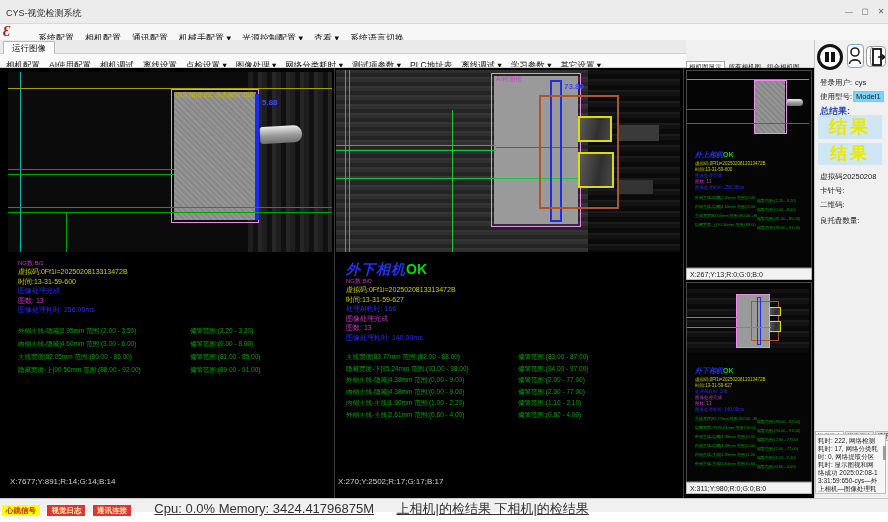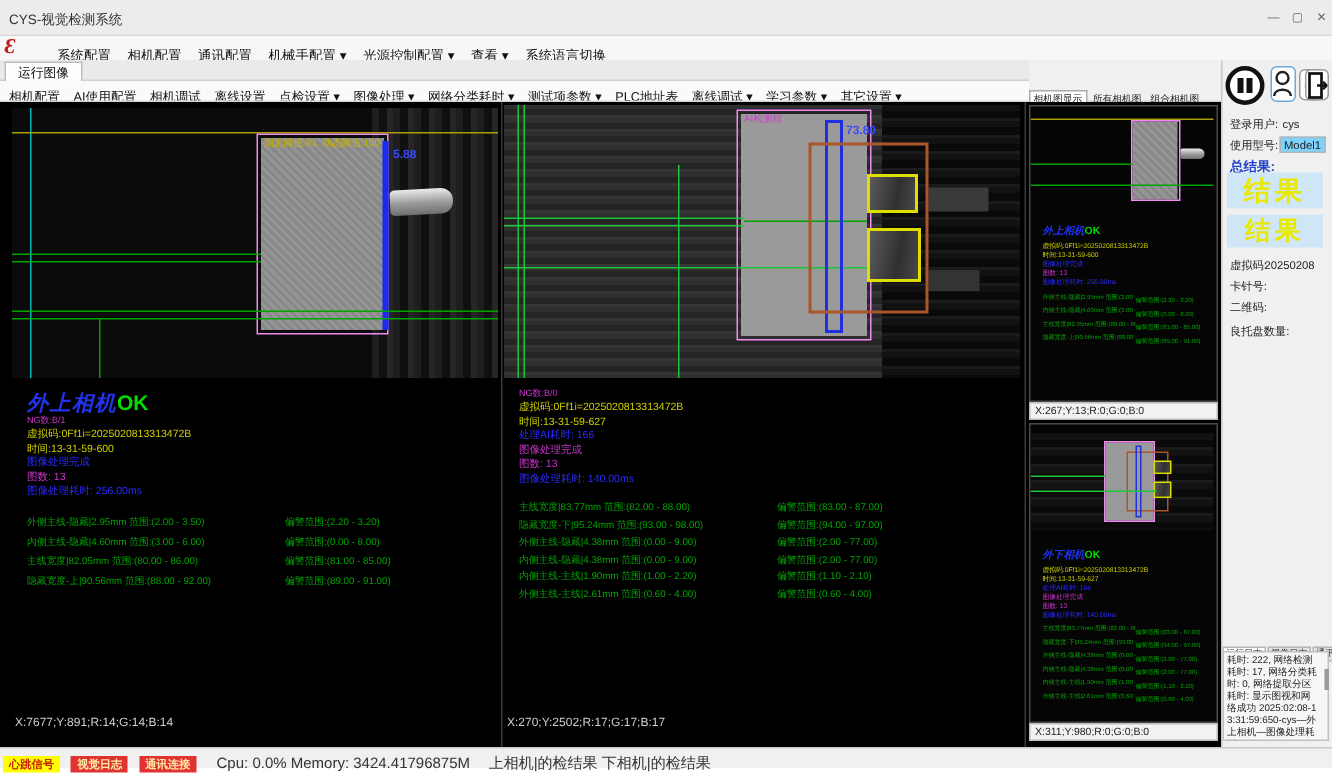--- a/index.html
+++ b/index.html
@@ -95,21 +95,21 @@
   #log-tabs span { display:inline-block; font-size:6px; color:#222; background:#e2e2e2; border:1px solid #b5b5b5; padding:0 1.5px; line-height:8px; margin-right:1px; }
   #log-tabs span.active { background:#fff; }
   #log-box { position:absolute; left:815px; top:434px; width:71px; height:60px; background:#f6f6f6; border:1px solid #c0c0c0; font-size:6.5px; line-height:8px; color:#222; padding:2px 5px 2px 2px; overflow:hidden; white-space:normal; word-break:break-all; }
   #log-scroll { position:absolute; left:883px; top:446px; width:3px; height:14px; background:#9a9a9a; }
 
   
   #statusbar { left:0; top:498px; width:888px; height:14px; background:#f0f0f0; border-top:1px solid #c9c9c9; white-space:nowrap; }
   .badge { display:inline-block; font-size:7.5px; line-height:11px; padding:0 4px; margin:1px 1px 0 2px; font-weight:bold; }
   #badge-heart { background:#ffff00; color:#cc2200; }
   .badge-red { background:#e03333; color:#ffe9a0; }
-  .sb-text { display:inline-block; font-size:10px; color:#333; margin-left:8px; line-height:13px; }
+  .sb-text { display:inline-block; font-size:13px; color:#333; margin-left:18px; line-height:13px;text-decoration:underline; }
 </style>
 </head>
 <body>
 
 <div id="app">
 
   <div class="abs" id="titlebar">
     <div class="abs" id="title-text">CYS-视觉检测系统</div>
     <div class="abs win-btn" style="left:842px">—</div>
     <div class="abs win-btn" style="left:858px">▢</div>
@@ -169,38 +169,38 @@
     <div class="abs hline g" style="left:160px;top:77px;width:82px"></div>
     <div class="abs hline gb" style="left:0;top:108px;width:242px"></div>
     <div class="abs blueBox" style="left:214px;top:10px;width:12px;height:142px"></div>
     <div class="ov-blue" style="left:228px;top:12px">73.80</div>
     <div class="abs brownBox" style="left:203px;top:25px;width:80px;height:114px"></div>
     <div class="abs yellowBox" style="left:242px;top:46px;width:34px;height:26px"></div>
     <div class="abs yellowBox" style="left:242px;top:82px;width:36px;height:36px"></div>
   </div>
 
   <div class="resblock" style="left:18px;top:260px">
-    <div><span class="cam-title">外上相机</span><span class="cam-ok">OK</span></div>
     <div class="ng">NG数:B/1</div>
     <div class="ln t-yellow">虚拟码:0Ff1i=2025020813313472B</div>
     <div class="ln t-yellow">时间:13-31-59-600</div>
     <div class="ln t-blue">图像处理完成</div>
     <div class="ln t-mag">图数: 13</div>
     <div class="ln t-blue">图像处理耗时: 256.00ms</div>
     <div class="rows rows-loose">
 
     <div class="rowline"><span class="lft">外侧主线-隐藏|2.95mm 范围:(2.00 - 3.50)</span><span>偏警范围:(2.20 - 3.20)</span></div>
         <div class="rowline"><span class="lft">内侧主线-隐藏|4.60mm 范围:(3.00 - 6.00)</span><span>偏警范围:(0.00 - 8.00)</span></div>
         <div class="rowline"><span class="lft">主线宽度|82.05mm 范围:(80.00 - 86.00)</span><span>偏警范围:(81.00 - 85.00)</span></div>
         <div class="rowline"><span class="lft">隐藏宽度-上|90.56mm 范围:(88.00 - 92.00)</span><span>偏警范围:(89.00 - 91.00)</span></div>
       </div>
   </div>
   <div class="coords" style="left:10px;top:477px">X:7677;Y:891;R:14;G:14;B:14</div>
 
   <div class="resblock" style="left:346px;top:260px">
+    <div><span class="cam-title">外下相机</span><span class="cam-ok">OK</span></div>
     <div class="ng">NG数:B/0</div>
     <div class="ln t-yellow">虚拟码:0Ff1i=2025020813313472B</div>
     <div class="ln t-yellow">时间:13-31-59-627</div>
     <div class="ln t-blue">处理AI耗时: 166</div>
     <div class="ln t-mag">图像处理完成</div>
     <div class="ln t-mag">图数: 13</div>
     <div class="ln t-blue">图像处理耗时: 140.00ms</div>
     <div class="rows rows-tight">
 
     <div class="rowline"><span class="lft">主线宽度|83.77mm 范围:(82.00 - 88.00)</span><span>偏警范围:(83.00 - 87.00)</span></div>

